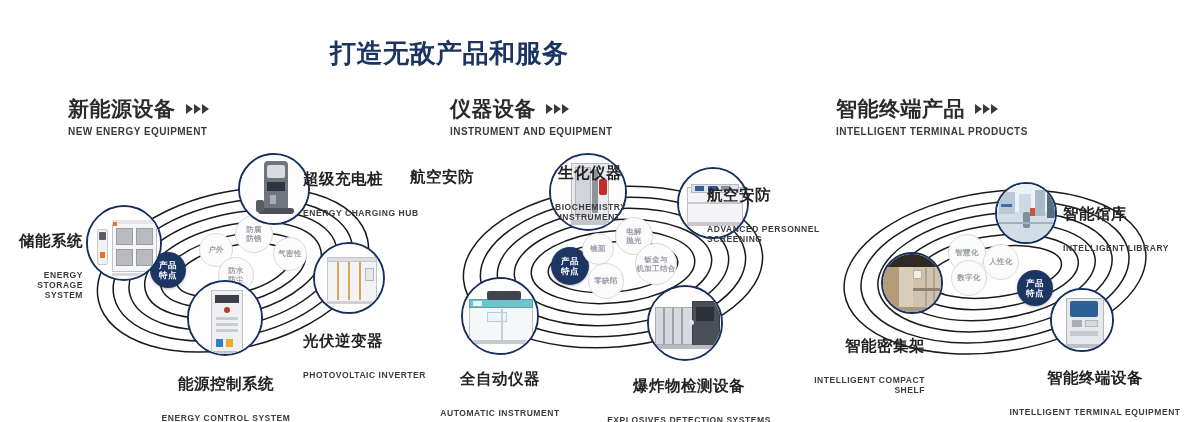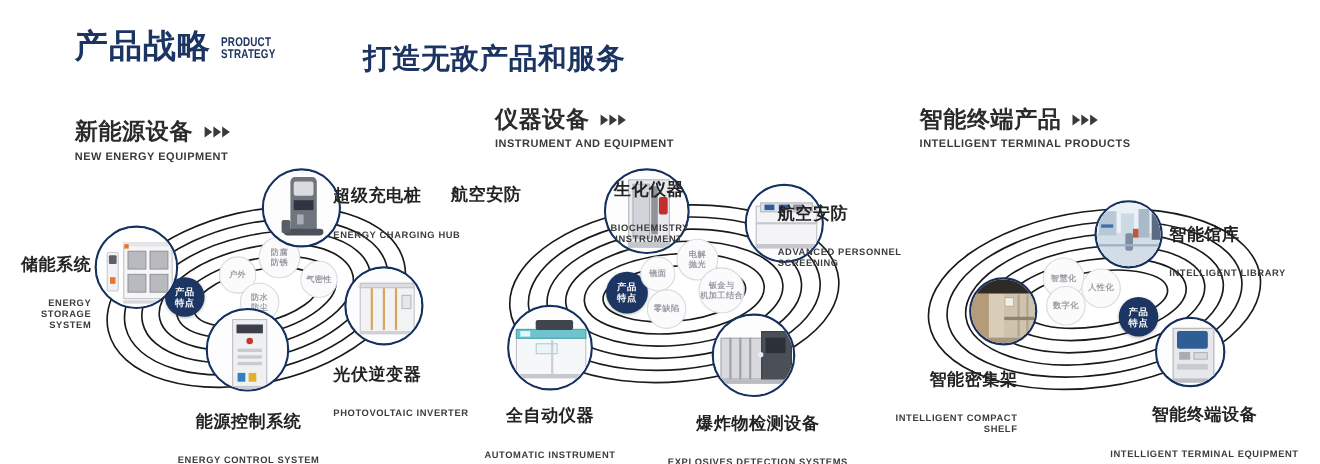--- a/index.html
+++ b/index.html
@@ -101,28 +101,23 @@
 
   
   .mach { position: absolute; }
   .pan { position: absolute; }
 </style>
 </head>
 <body>
 
 <div id="page">
 
-  <div class="hdr">
-    <div class="hdr-cn">产品战略</div>
-    <div class="hdr-en">PRODUCT
-STRATEGY</div>
-  </div>
   <div class="hdr-tag">打造无敌产品和服务</div>
 
-  <div class="sect" style="left:68px; top:98px;margin-top:11px;">
+  <div class="sect" style="left:68px; top:98px;">
     <div class="sect-row">
       <div class="sect-cn">新能源设备</div>
       <div class="chevs">
         <i class="chev"></i>
           <i class="chev"></i>
           <i class="chev"></i>
       </div>
     </div>
     <div class="sect-en">NEW ENERGY EQUIPMENT</div>
   </div>

